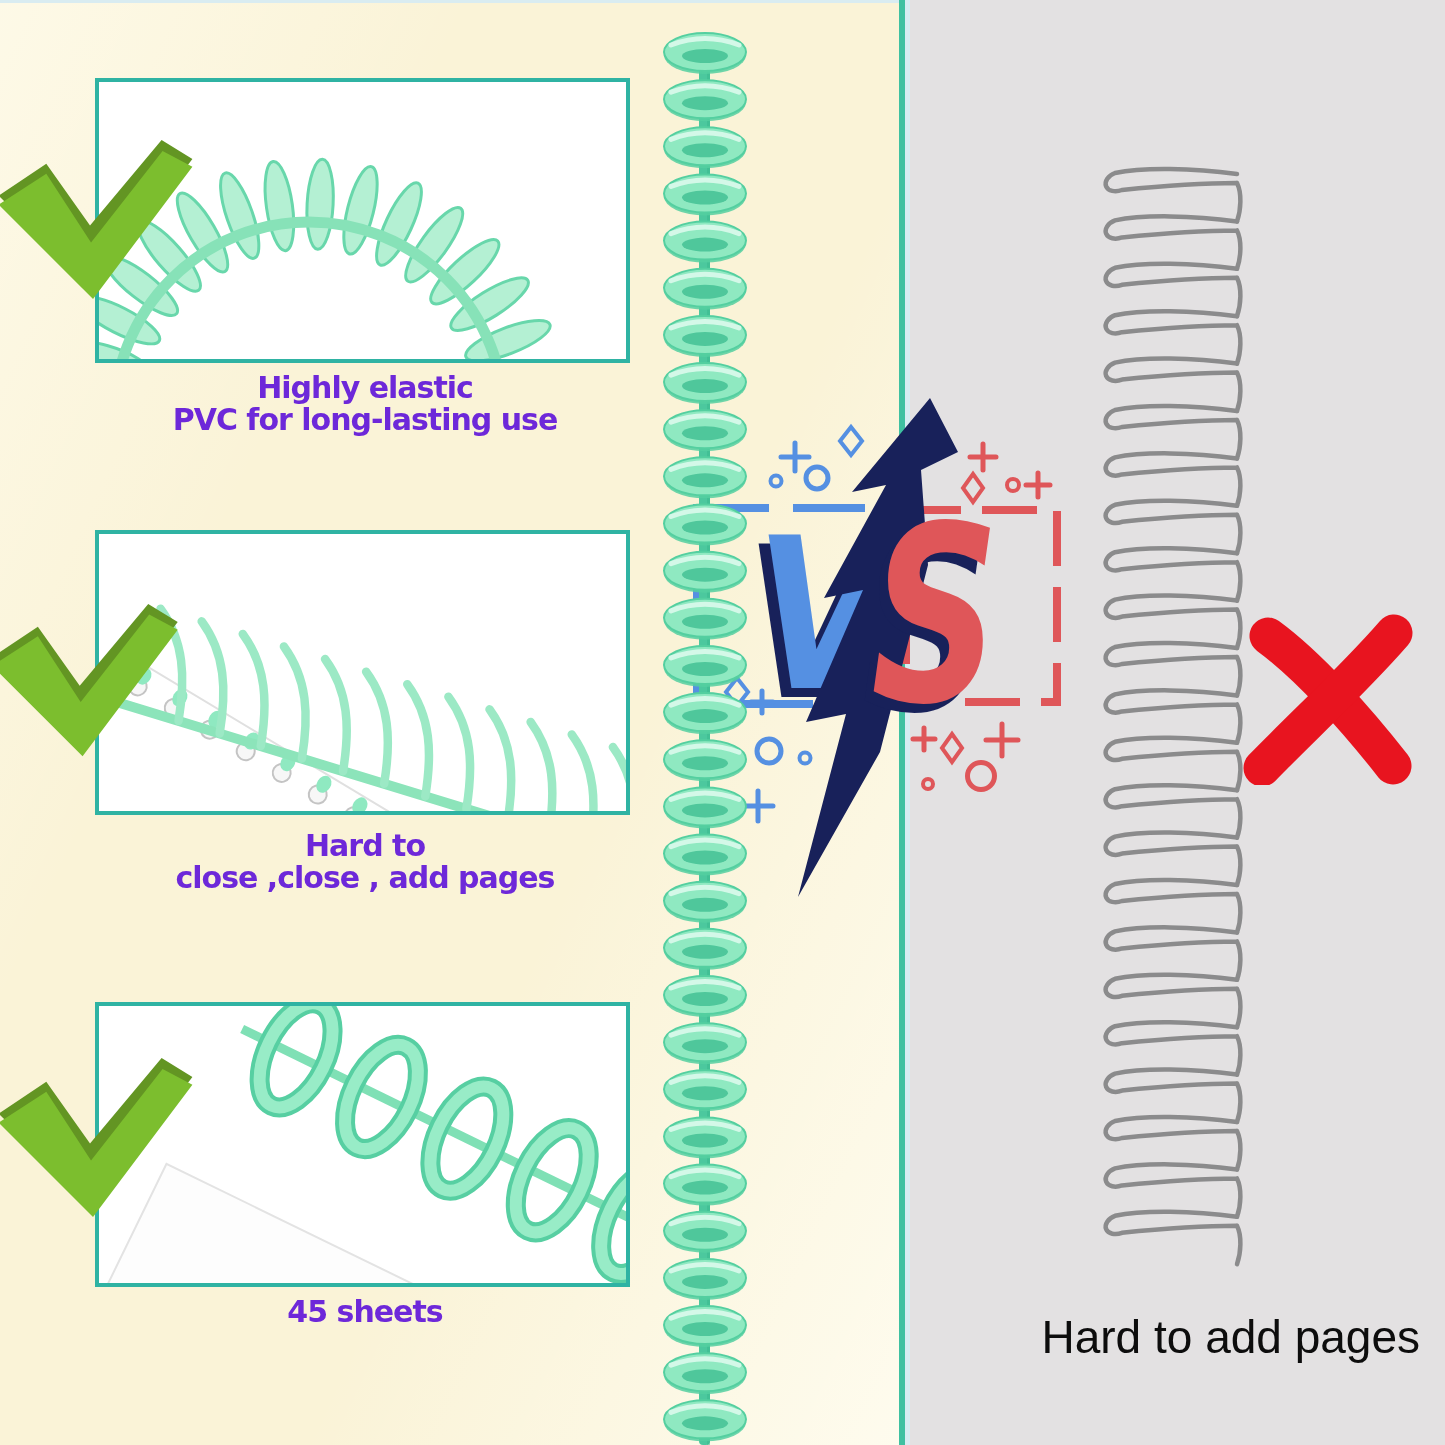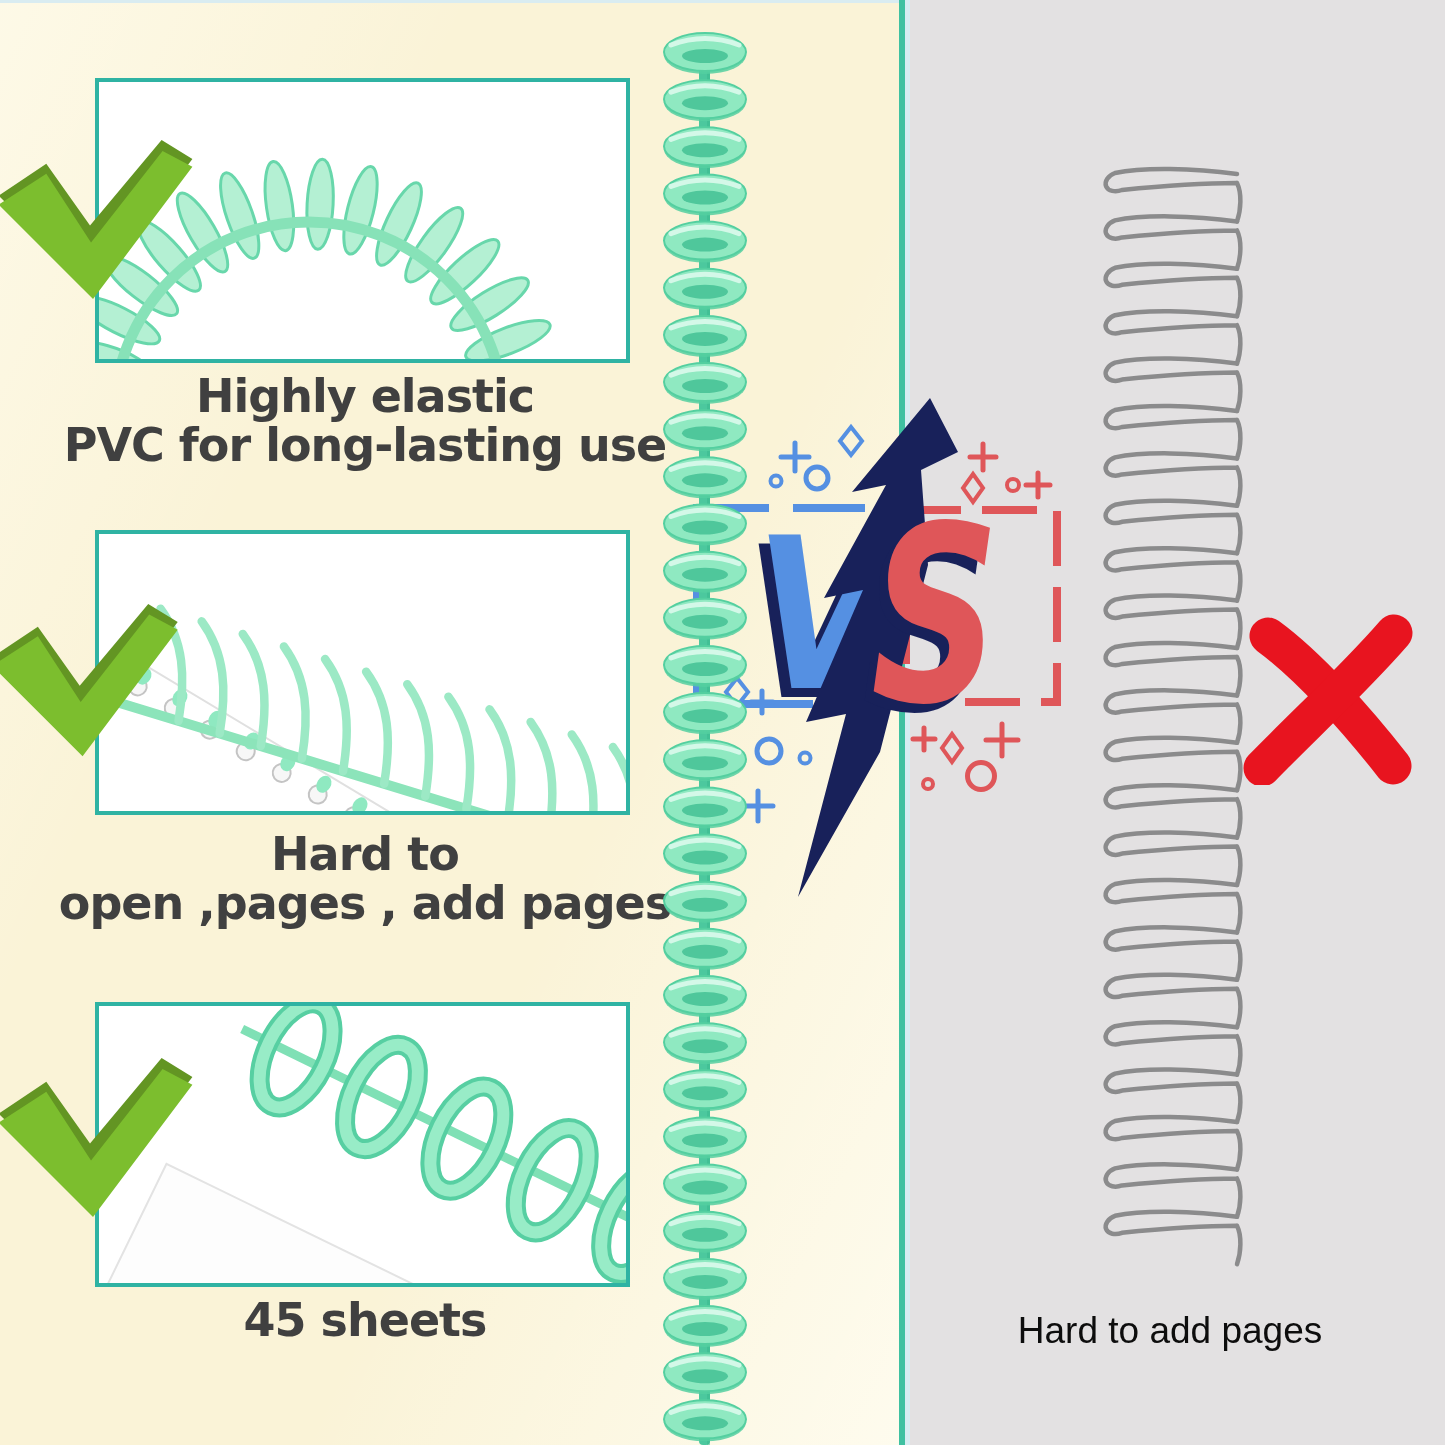--- a/index.html
+++ b/index.html
@@ -11,32 +11,32 @@
       linear-gradient(115deg, rgba(255,252,238,.7) 0%, rgba(250,243,215,0) 30%),
       #faf3d7;}
   .right-bg{left:901px;top:0;width:544px;height:1445px;background:#e3e1e2;}
   .top-line{left:0;top:0;width:901px;height:3px;background:#d9ecf1;}
   .divider-teal{left:899px;top:0;width:6px;height:1445px;background:#3fc1a1;}
   .divider-light{left:905px;top:0;width:5px;height:1445px;background:#d6edf2;}
   .frame{position:absolute;left:95px;width:527px;height:277px;border:4px solid #2fb3a3;background:#ffffff;overflow:hidden;}
   .f1{top:78px}.f2{top:530px}.f3{top:1002px}
   .frame svg{display:block;width:527px;height:277px;}
   .caption{position:absolute;left:20px;width:690px;text-align:center;font-weight:700;
-    font-size:46px;line-height:1.07;letter-spacing:-1px;color:#404040;}
+    font-size:30px;line-height:1.07;letter-spacing:-1px;color:#6d28d9;}
   .c1{top:372px}.c2{top:830px}.c3{top:1296px}
   .check{position:absolute;width:205px;height:164px;}
   .ch1{left:-8px;top:140px}.ch2{left:-14px;top:604px;width:196px;height:157px}.ch3{left:-8px;top:1058px}
   .check-dark{fill:#639523}.check-main{fill:#7cbe2e}
   .ring-strip{position:absolute;left:645px;top:0;width:125px;height:1445px;}
   .vs-art{position:absolute;left:640px;top:380px;width:440px;height:560px;}
   .vsl{font-family:"DejaVu Sans",sans-serif;font-weight:bold;font-style:italic;}
   .wire{position:absolute;left:1085px;top:158px;width:165px;height:1125px;}
   .xmark{position:absolute;left:1243px;top:600px;width:172px;height:185px;}
-  .hard{position:absolute;left:920px;top:1310px;width:500px;text-align:center;
-    font-family:"Liberation Sans",sans-serif;font-size:37px;color:#0d0d0d;}
+  .hard{position:absolute;left:920px;top:1310px;width:500px;text-align:right;
+    font-family:"Liberation Sans",sans-serif;font-size:46px;color:#0d0d0d;}
 </style>
 </head>
 <body>
 
 <div class="canvas">
 
   <div class="abs left-bg"></div>
   <div class="abs right-bg"></div>
   <div class="abs top-line"></div>
   <div class="abs divider-teal"></div>
@@ -114,21 +114,21 @@
             <path d="M 487 190 C 481 146 469 112 437 88" stroke="#9ce9c5" stroke-width="8.5" fill="none" stroke-linecap="round"></path>
             <path d="M 530 190 C 524 146 512 112 480 88" stroke="#9ce9c5" stroke-width="8.5" fill="none" stroke-linecap="round"></path>
             <path d="M 573 190 C 567 146 555 112 523 88" stroke="#9ce9c5" stroke-width="8.5" fill="none" stroke-linecap="round"></path>
             <path d="M 616 190 C 610 146 598 112 566 88" stroke="#9ce9c5" stroke-width="8.5" fill="none" stroke-linecap="round"></path>
           </g>
       </g>
     </svg>
   </div>
   <div class="caption c2">
     <div>Hard to</div>
-    <div>open ,pages , add pages</div>
+    <div>close ,close , add pages</div>
   </div>
 
   <div class="frame f3">
     <svg viewBox="0 0 527 277">
       <rect x="0" y="0" width="527" height="277" fill="#ffffff"></rect>
       <g transform="rotate(26 240 420)">
         <rect x="-30" y="260" width="560" height="380" fill="#fdfdfd" stroke="#e3e3e3" stroke-width="2"></rect>
         <rect x="200" y="330" width="70" height="180" fill="none" stroke="#a3a3a3" stroke-width="1.5"></rect>
       </g>
       <g transform="rotate(26 260 80)">

